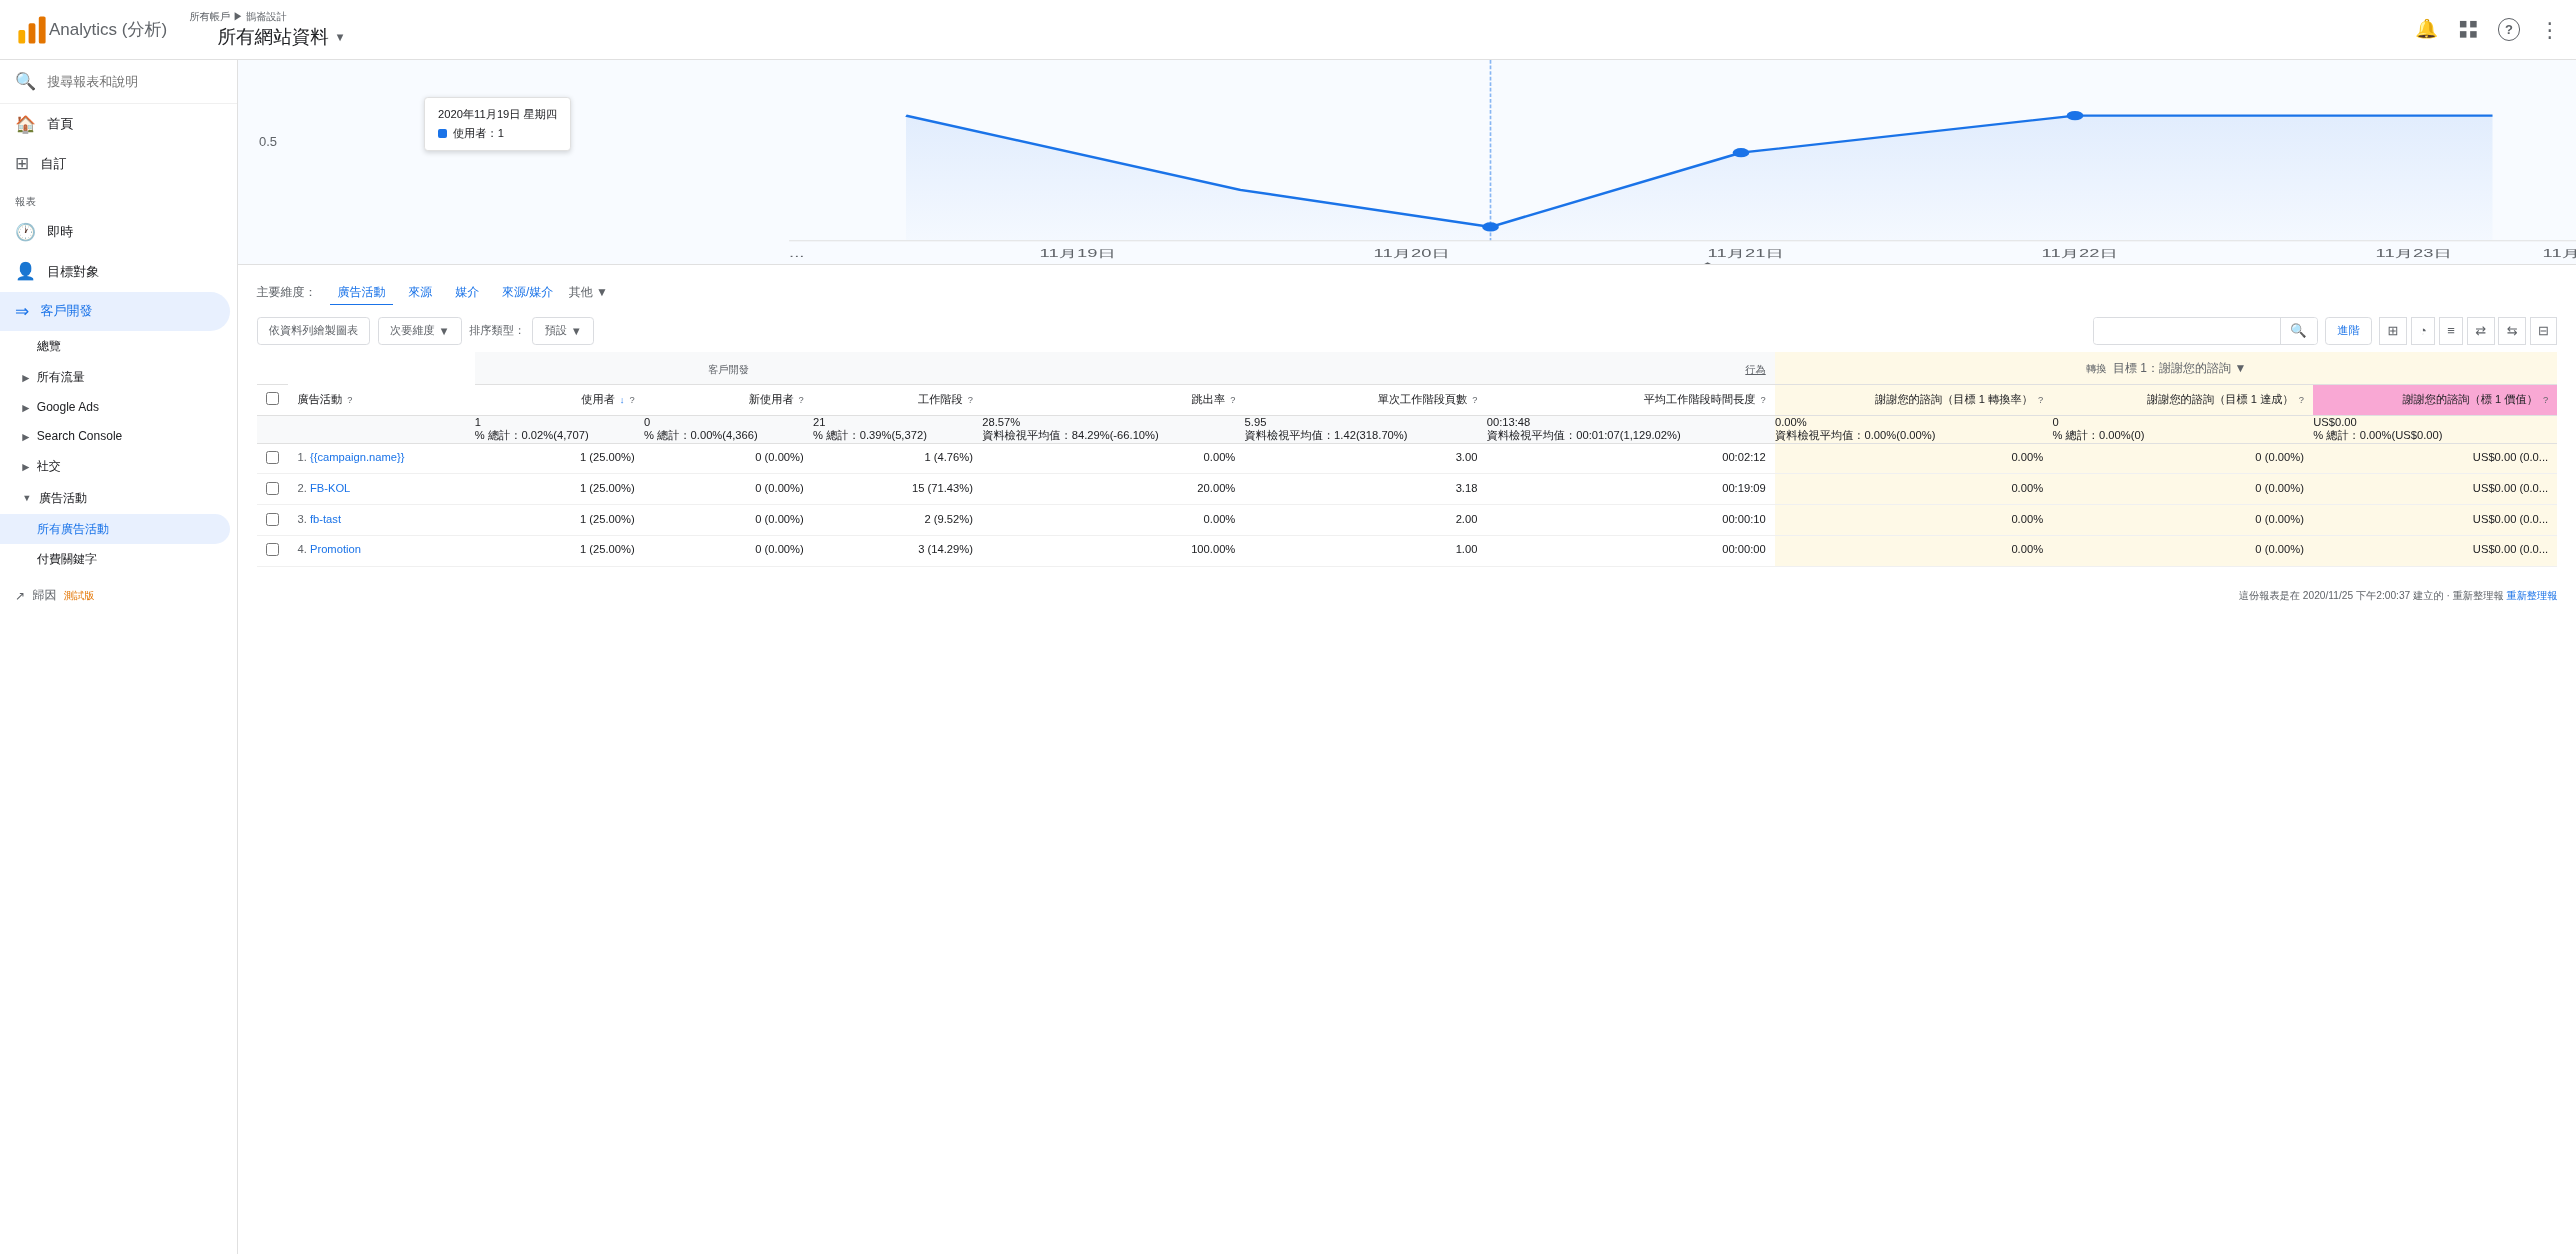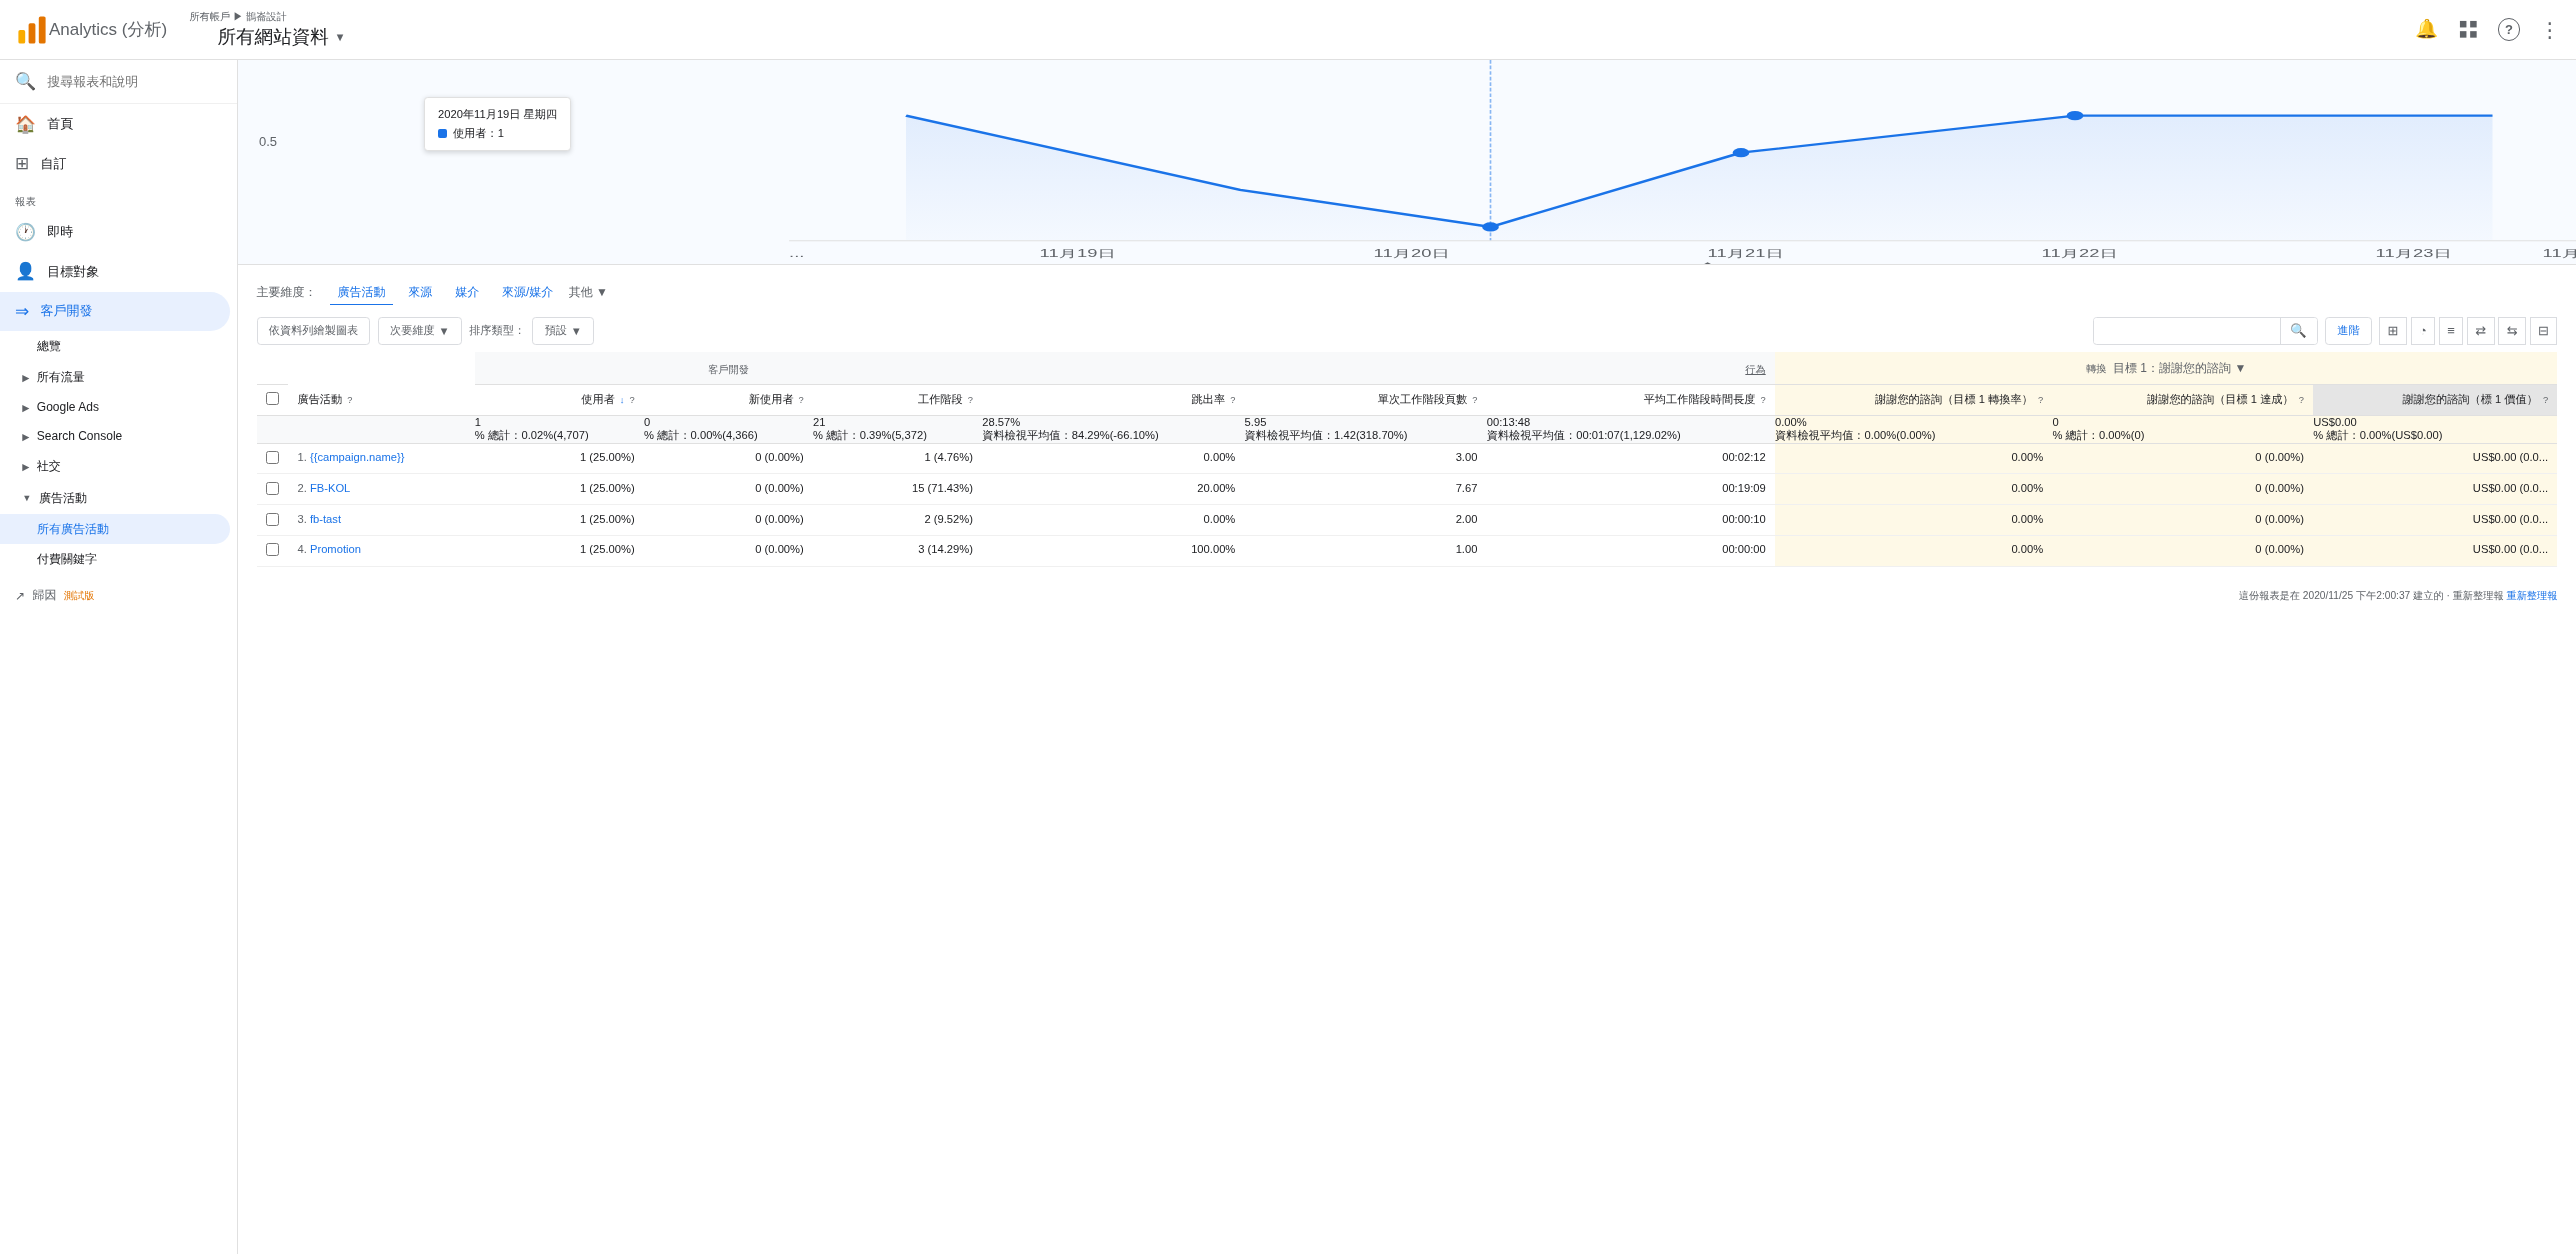--- a/index.html
+++ b/index.html
@@ -345,21 +345,21 @@
               <span class="help-icon">?</span>
             </th>
             <th style="cursor:pointer; background:#fef9e7;">
               <span>謝謝您的諮詢（目標 1 轉換率）</span>
               <span class="help-icon">?</span>
             </th>
             <th style="cursor:pointer; background:#fef9e7;">
               <span>謝謝您的諮詢（目標 1 達成）</span>
               <span class="help-icon">?</span>
             </th>
-            <th style="cursor:pointer; background:#e5e5e5;">
+            <th style="cursor:pointer; background:#f9a8d4;">
               <span>謝謝您的諮詢（標 1 價值）</span>
               <span class="help-icon">?</span>
             </th>
           </tr>
 
           <tr style="background:#f8f9fa; font-weight:500; border-bottom: 1.9px solid #e0e0e0;">
             <td class="cb-col"></td>
             <td class="left"></td>
             <td>
               <span>1</span>
@@ -423,21 +423,21 @@
       <input type="checkbox" style="">
     </td>
     <td class="left">
       <span class="row-num">2.</span>
       <span class="link-cell"> FB-KOL</span>
     </td>
     <td>1 (25.00%)</td>
     <td>0  (0.00%)</td>
     <td>15  (71.43%)</td>
     <td>20.00%</td>
-    <td>7.67</td>
+    <td>3.18</td>
     <td>00:19:09</td>
     <td style="background:#fef9e7;">0.00%</td>
     <td style="background:#fef9e7;">0  (0.00%)</td>
     <td style="background:#fef9e7;">US$0.00  (0.0...</td>
   </tr>
             <tr>
     <td class="cb-col">
       <input type="checkbox" style="">
     </td>
     <td class="left">

